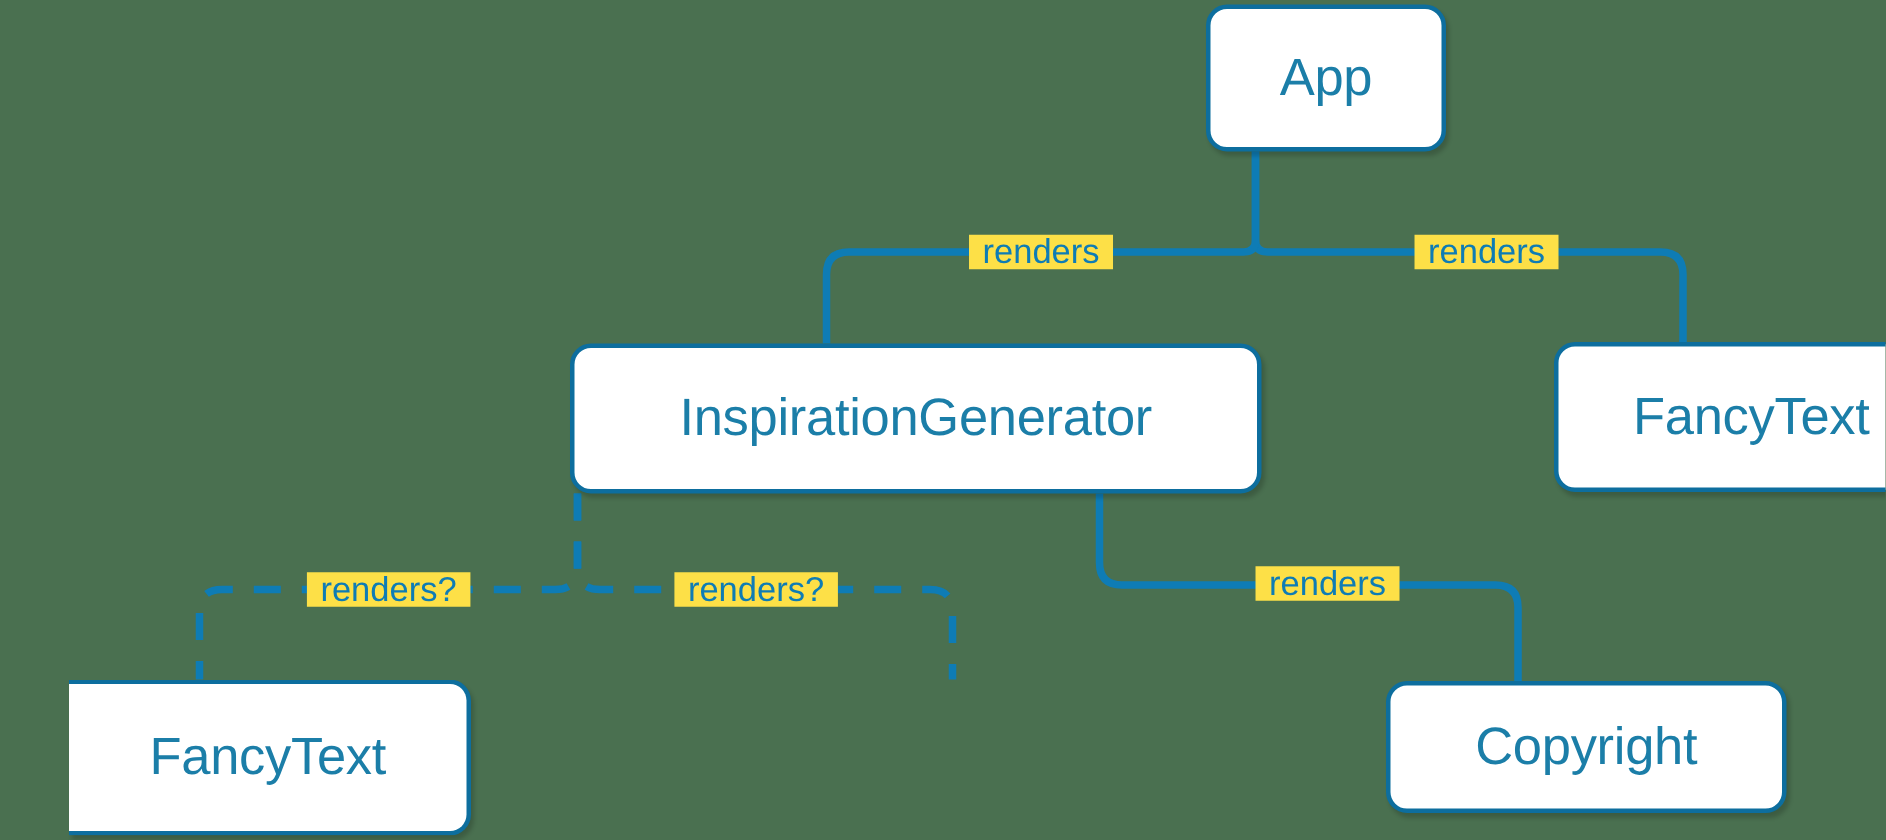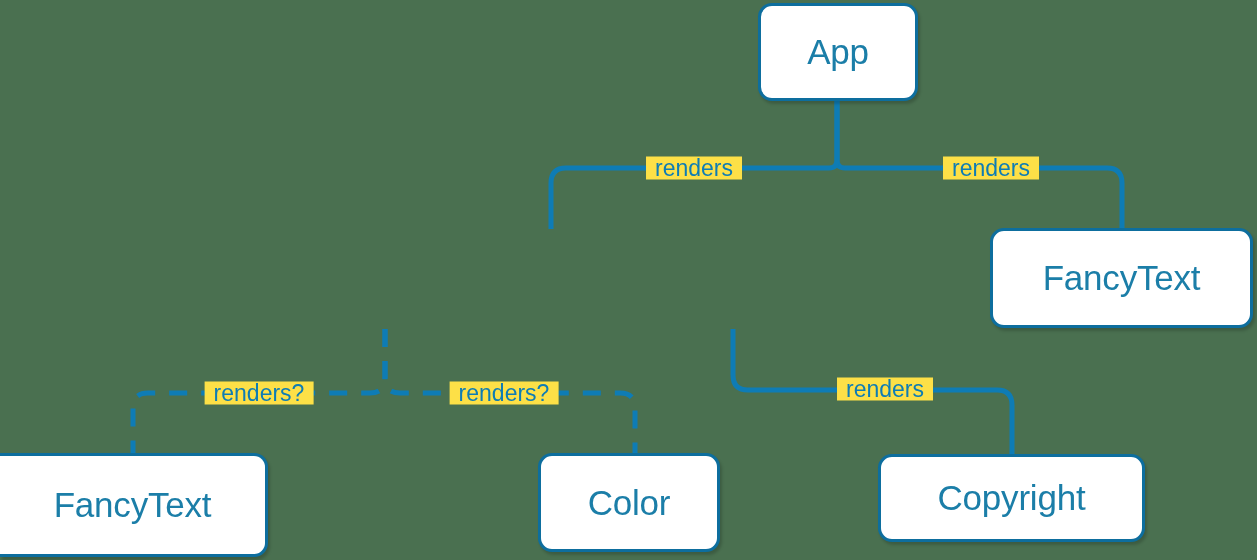--- a/index.html
+++ b/index.html
@@ -59,20 +59,21 @@
     border-radius: 14px;
     box-shadow: 2px 3px 3px rgba(0,0,0,0.18);
     display: flex;
     align-items: center;
     justify-content: center;
     color: #1b7ea8;
     font-family: "Liberation Sans", sans-serif;
     font-size: 35px;
     font-weight: 400;
     letter-spacing: -0.2px;
+    margin-left: 46px;
   }
   .node.clipped-left {
     border-left: none;
     border-top-left-radius: 0;
     border-bottom-left-radius: 0;
   }
 </style>
 </head>
 <body>
 
@@ -91,22 +92,22 @@
   </svg>
 
   <div class="edge-label" style="left:694px; top:168px;">renders</div>
   <div class="edge-label" style="left:991px; top:168px;">renders</div>
   <div class="edge-label" style="left:259px; top:393px;">renders?</div>
   <div class="edge-label" style="left:504px; top:393px;">renders?</div>
   <div class="edge-label" style="left:885px; top:389px;">renders</div>
 
   <div class="node" style="left:758px; top:3px; width:160px; height:98px;">App</div>
 
+  <div class="node" style="left:334px; top:229px; width:461px; height:100px;">InspirationGenerator</div>
 
   <div class="node" style="left:990px; top:228px; width:263px; height:100px;">FancyText</div>
 
   <div class="node clipped-left" style="left:0px; top:453px; width:268px; height:104px;">FancyText</div>
 
-  <div class="node" style="left:538px; top:453px; width:182px; height:99px;">Color</div>
 
   <div class="node" style="left:878px; top:454px; width:267px; height:88px;">Copyright</div>
 
 </div>
 
 </body></html>

